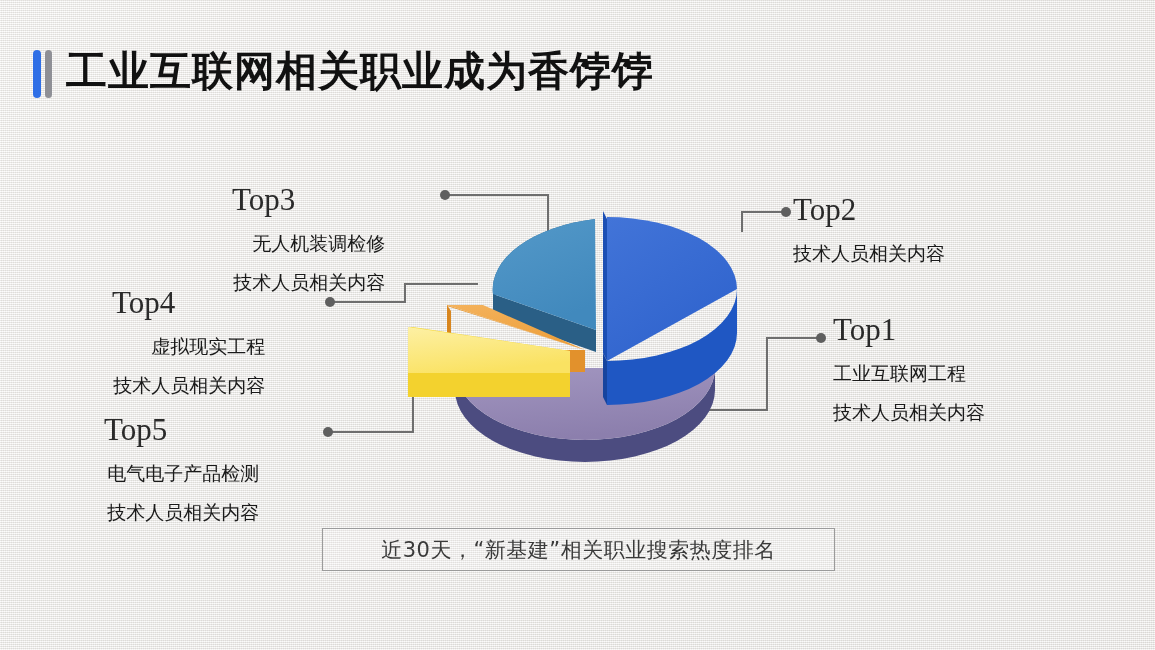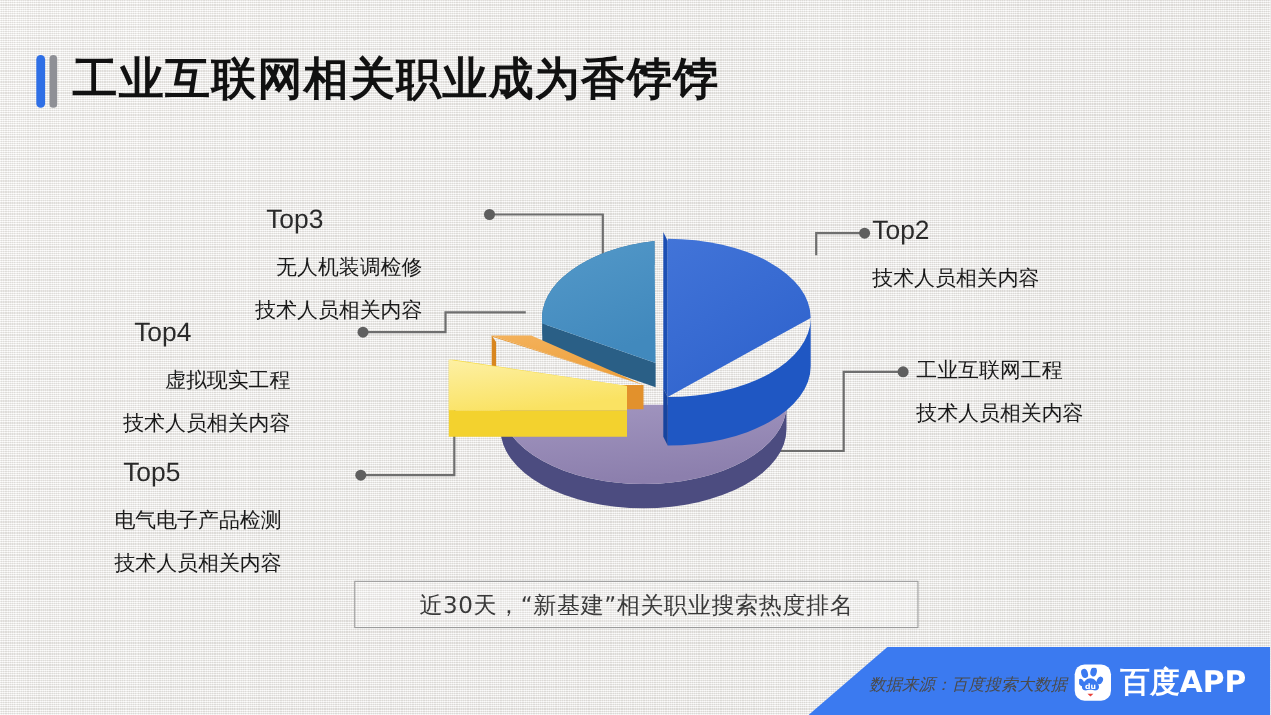--- a/index.html
+++ b/index.html
@@ -76,22 +76,22 @@
     height: 330px;
   }
   .chart-stage svg { display: block; width: 420px; height: 330px; }
 
   
   .callout {
     position: absolute;
     color: #1d1d1d;
   }
   .callout .rank {
-    font-family: Liberation Sans, sans-serif;
-    font-size: 24px;
+    font-family: Liberation Serif, serif;
+    font-size: 31px;
     font-weight: 400;
     line-height: 36px;
     color: #2a2a2a;
     white-space: nowrap;
   }
   .callout .desc {
     font-family: "DejaVu Sans", "Liberation Sans", sans-serif;
     font-size: 19px;
     font-weight: 400;
     line-height: 27px;
@@ -313,40 +313,23 @@
     <div class="desc">电气电子产品检测</div>
     <div class="desc">技术人员相关内容</div>
   </div>
 
   <div class="callout c-top2 align-left">
     <div class="rank">Top2</div>
     <div class="desc">技术人员相关内容</div>
   </div>
 
   <div class="callout c-top1 align-left">
+    <div class="rank">Top1</div>
     <div class="desc">工业互联网工程</div>
     <div class="desc">技术人员相关内容</div>
   </div>
 
   <div class="caption-box">
     <span class="caption-text">近30天，“新基建”相关职业搜索热度排名</span>
   </div>
 
-  <div class="footer">
-    <div class="footer-band"></div>
-    <div class="footer-source">数据来源：百度搜索大数据</div>
-    <div class="footer-brand">
-      <div class="baidu-mark">
-        <svg width="25" height="27" viewBox="0 0 25 27" xmlns="http://www.w3.org/2000/svg">
-          <ellipse cx="5.0" cy="5.2" rx="3.0" ry="4.2" fill="#3b7af0" transform="rotate(-18 5 5.2)"></ellipse>
-          <ellipse cx="13.2" cy="3.8" rx="2.9" ry="4.3" fill="#3b7af0" transform="rotate(12 13.2 3.8)"></ellipse>
-          <ellipse cx="1.9" cy="13.4" rx="2.5" ry="3.5" fill="#3b7af0" transform="rotate(-34 1.9 13.4)"></ellipse>
-          <ellipse cx="18.9" cy="11.6" rx="2.6" ry="3.6" fill="#3b7af0" transform="rotate(28 18.9 11.6)"></ellipse>
-          <path d="M10.3,9.6 c3.3,0 5.4,2.6 7.0,5.2 c1.4,2.3 1.0,5.1 -1.6,5.7 c-2.0,0.5 -3.1,-0.5 -5.4,-0.5 c-2.3,0 -3.5,1.0 -5.4,0.5 c-2.5,-0.6 -2.9,-3.4 -1.5,-5.7 C5.0,12.2 7.0,9.6 10.3,9.6 Z" fill="#3b7af0"></path>
-          <text x="10.3" y="19.2" font-family="DejaVu Sans, sans-serif" font-size="7" font-weight="700" fill="#ffffff" text-anchor="middle">du</text>
-          <path d="M7.6,23.6 h5.4 l-2.7,2.6 Z" fill="#e8403a"></path>
-        </svg>
-      </div>
-      <span class="baidu-word">百度APP</span>
-    </div>
-  </div>
 
 </div>
 
 </body></html>

